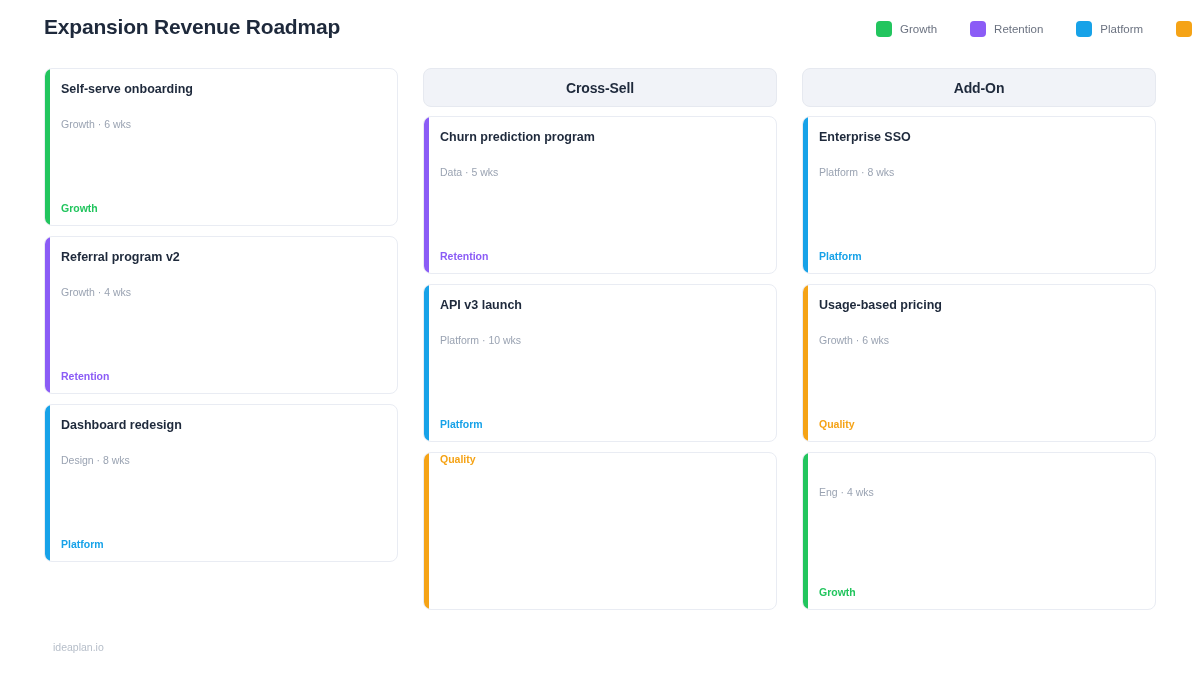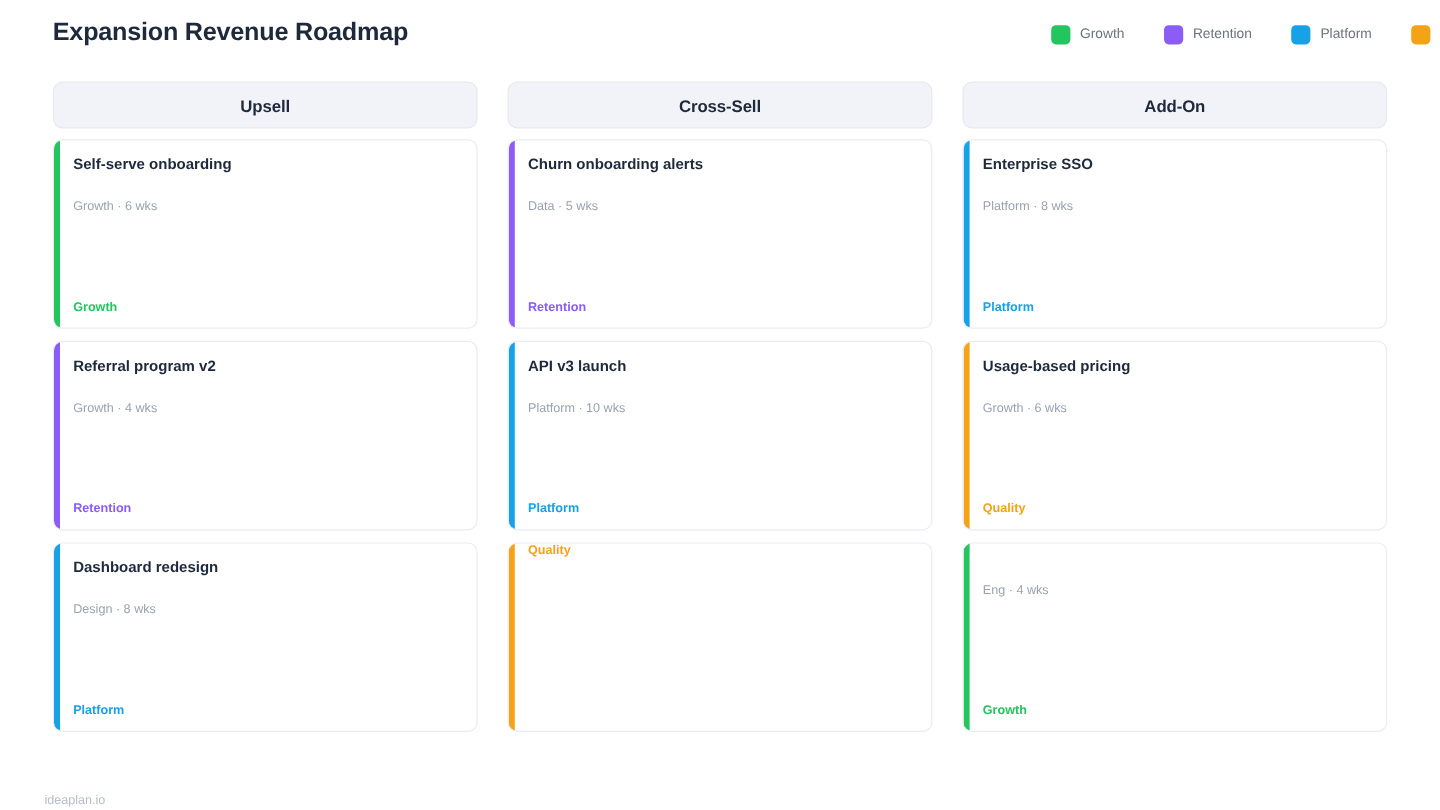--- a/index.html
+++ b/index.html
@@ -148,25 +148,24 @@
 
   .card-tag {
     font-size: 10.5px;
     font-weight: bold;
     padding: 0 14px 11px 16px;
   }
 
   
   .footer {
     position: absolute;
-    left: 37px;
+    left: 53px;
     top: 641px;
     font-size: 10.5px;
     color: #b6bec9;
-    margin-top: 20px;
   }
 </style>
 </head>
 <body>
 
 <div class="app-header">
   <div class="page-title">Expansion Revenue Roadmap</div>
   <div class="legend" id="legend">
       <div class="legend-item">
         <span class="legend-swatch" style="background: rgb(34, 197, 94);"></span>
@@ -181,23 +180,20 @@
         <span class="legend-label">Platform</span>
       </div>
       <div class="legend-item">
         <span class="legend-swatch" style="background: rgb(245, 163, 22);"></span>
       </div>
     </div>
 </div>
 
 <div class="board" id="board">
     <div class="column">
-      <div class="column-header">
-        <span class="column-header-label">Upsell</span>
-      </div>
       <div class="card">
         <div class="card-accent" style="background: rgb(34, 197, 94);"></div>
         <div class="card-body">
           <div class="card-title">Self-serve onboarding</div>
           <div class="card-meta">Growth · 6 wks</div>
         </div>
         <div class="card-tag" style="color: rgb(34, 197, 94);">Growth</div>
       </div>
       <div class="card">
         <div class="card-accent" style="background: rgb(139, 92, 246);"></div>
@@ -216,21 +212,21 @@
         <div class="card-tag" style="color: rgb(23, 162, 232);">Platform</div>
       </div>
     </div>
     <div class="column">
       <div class="column-header">
         <span class="column-header-label">Cross-Sell</span>
       </div>
       <div class="card">
         <div class="card-accent" style="background: rgb(139, 92, 246);"></div>
         <div class="card-body">
-          <div class="card-title">Churn onboarding alerts</div>
+          <div class="card-title">Churn prediction program</div>
           <div class="card-meta">Data · 5 wks</div>
         </div>
         <div class="card-tag" style="color: rgb(139, 92, 246);">Retention</div>
       </div>
       <div class="card">
         <div class="card-accent" style="background: rgb(23, 162, 232);"></div>
         <div class="card-body">
           <div class="card-title">API v3 launch</div>
           <div class="card-meta">Platform · 10 wks</div>
         </div>

